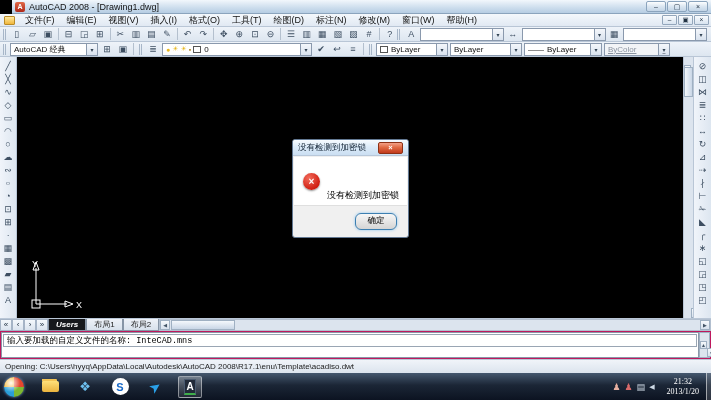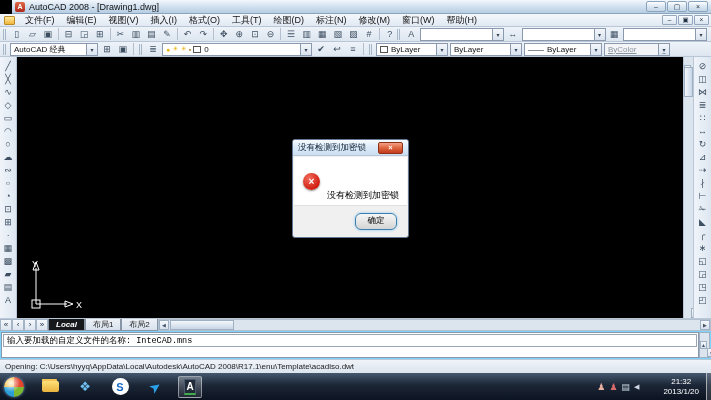--- a/index.html
+++ b/index.html
@@ -69,21 +69,21 @@
     text-align:center; line-height:10px; color:#234; }
   .tab { padding:0 7px; display:flex; align-items:center; border:1px solid #8795a6; border-top:none;
     background:linear-gradient(#eef2f8,#d8e1ec); color:#222; }
   .tab.active { background:#16181c; color:#fff; font-weight:bold; font-style:italic; }
   .hscroll { flex:1; position:relative; background:#dce4ee; border:1px solid #b2bfcf; }
   .hthumb { position:absolute; left:11px; top:0; width:64px; height:10px;
     background:linear-gradient(#f4f8fc,#c9d6e6); border:1px solid #9fb0c2; }
   .hl { position:absolute; left:0; top:0; } .hr { position:absolute; right:0; top:0; }
 
   
-  .cmdwin { position:absolute; left:0; top:331px; right:0; height:28px; background:#7dd3fc; }
+  .cmdwin { position:absolute; left:0; top:331px; right:0; height:28px; background:#be185d; }
   .cmdinner { position:absolute; left:1px; right:12px; top:1px; bottom:1px;
     background:#fff; border:1px solid #8a97a8; }
   .cmdline { margin:1px; border:1px solid #9aa6b4; height:13px; display:flex; align-items:center;
     padding:0 3px; font-family:"Liberation Mono",monospace; font-size:8.5px; color:#000; white-space:nowrap; }
   .cmdscroll { position:absolute; right:1px; top:1px; width:11px; bottom:1px; background:#dce4ee; border:1px solid #9fb0c2; }
   .cmdscroll .sbtn { width:9px; height:9px; }
   .cmddown { position:absolute; bottom:0; }
 
   
   .statusbar { position:absolute; left:0; top:359px; right:0; height:14px;
@@ -103,21 +103,21 @@
     box-shadow:-1px -3px 0 -1px #f3c455; }
   .media { color:#6ec0f0; }
   .sogou { width:17px; height:17px; border-radius:50%; background:#fff; color:#1668c8;
     font-weight:bold; font-size:11px; display:flex; align-items:center; justify-content:center; }
   .bird { color:#2aa0e8; transform:rotate(-35deg); font-size:14px; }
   .acadbtn { border:1px solid rgba(255,255,255,.45); border-radius:2px; padding:1px 5px;
     background:linear-gradient(rgba(255,255,255,.30),rgba(255,255,255,.08)); }
   .acadico { width:16px; height:16px; background:#222a38; border:1px solid #4a5a70; border-bottom:2px solid #3fae4a;
     color:#fff; font-size:10px; font-weight:bold; display:flex; align-items:center; justify-content:center; }
   .tray { margin-left:auto; display:flex; align-items:center; gap:4px; font-size:9px; }
-  .clock { text-align:center; color:#fff; font-size:8px; line-height:1.2; margin:0 7px 0 24px; }
+  .clock { text-align:center; color:#fff; font-size:8px; line-height:1.2; margin:0 7px 0 12px;font-family:Liberation Serif, serif; }
   .sliver { width:5px; align-self:stretch; border-left:1px solid rgba(255,255,255,.55);
     background:rgba(255,255,255,.14); }
 
   
   .dialog { position:absolute; left:292px; top:139px; width:117px; height:99px;
     background:#f0f0f0; border:1px solid #627892; border-radius:3px;
     box-shadow:3px 4px 12px rgba(0,0,0,.7); z-index:10; }
   .dlg-title { height:16px; background:linear-gradient(#f7fbfe,#dcebf9 45%,#cbdff2);
     border-bottom:1px solid #b8c8da; display:flex; align-items:center; padding:0 5px;
     font-size:8.5px; color:#123; border-radius:2px 2px 0 0; }
@@ -327,21 +327,21 @@
     <span class="tb">◳</span>
     <span class="tb">◰</span>
   </div>
 </div>
 
 <div class="tabsrow">
   <span class="tnav">«</span>
   <span class="tnav">‹</span>
   <span class="tnav">›</span>
   <span class="tnav">»</span>
-  <span class="tab active">Local</span>
+  <span class="tab active">Users</span>
   <span class="tab">布局1</span>
   <span class="tab">布局2</span>
   <span class="hscroll">
     <span class="sbtn hl">◀</span>
     <span class="hthumb"></span>
     <span class="sbtn hr">▶</span>
   </span>
 </div>
 
 <div class="cmdwin">

